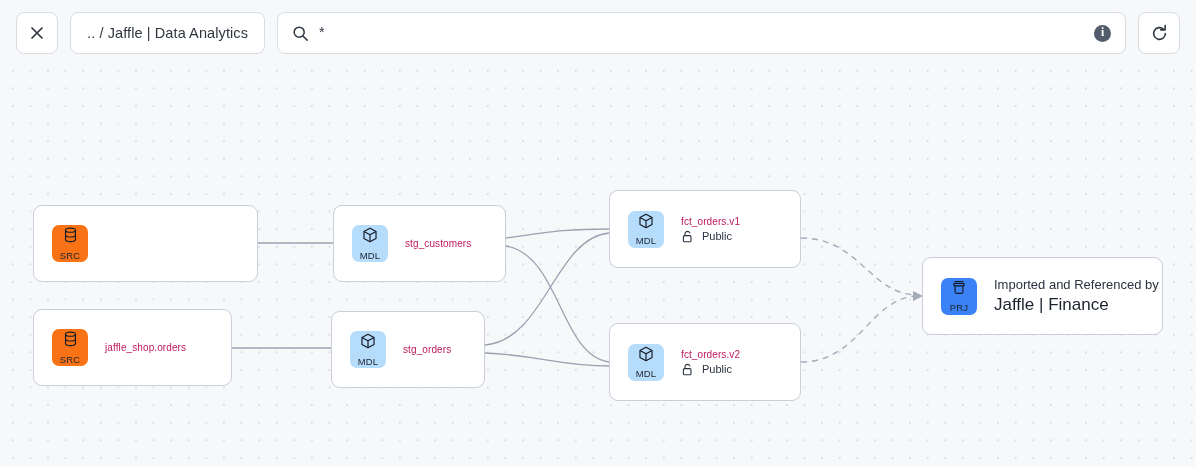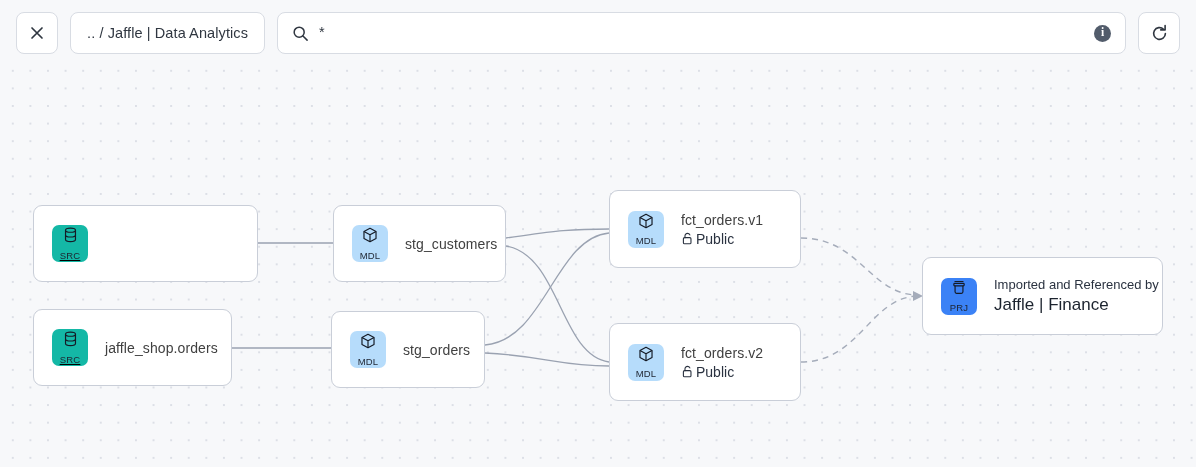--- a/index.html
+++ b/index.html
@@ -130,37 +130,37 @@
   }
   .badge .glyph { height: 17px; display:flex; align-items:center; justify-content:center; }
   .badge .btext {
     font-size: 9.5px;
     letter-spacing: .2px;
     color: #1d2430;
     line-height: 1;
     margin-top: 7px;
     text-align: center;
   }
-  .badge.src  { background: #14b8a6; text-decoration: underline; }
+  .badge.src  { background: #f97316; }
   .badge.mdl  { background: #b6dcfb; }
   .badge.prj  { background: #3b82f6; }
 
   .node-text { display: flex; flex-direction: column; justify-content: center; gap: 3px; min-width:0; }
   .node-title {
-    font-size: 14px;
-    color: #404040;
+    font-size: 10px;
+    color: #be185d;
     white-space: nowrap;
     letter-spacing: .1px;
   }
   .node-sub {
-    font-size: 14px;
+    font-size: 11px;
     color: #2a3240;
     display: flex;
     align-items: center;
-    gap: 3px;
+    gap: 9px;
     white-space: nowrap;
   }
   .node-eyebrow {
     font-size: 13px;
     color: #2a3240;
     white-space: nowrap;
   }
   .node-strong { font-size: 17px; color: #1c232e; white-space: nowrap; }
 </style>
 </head>

